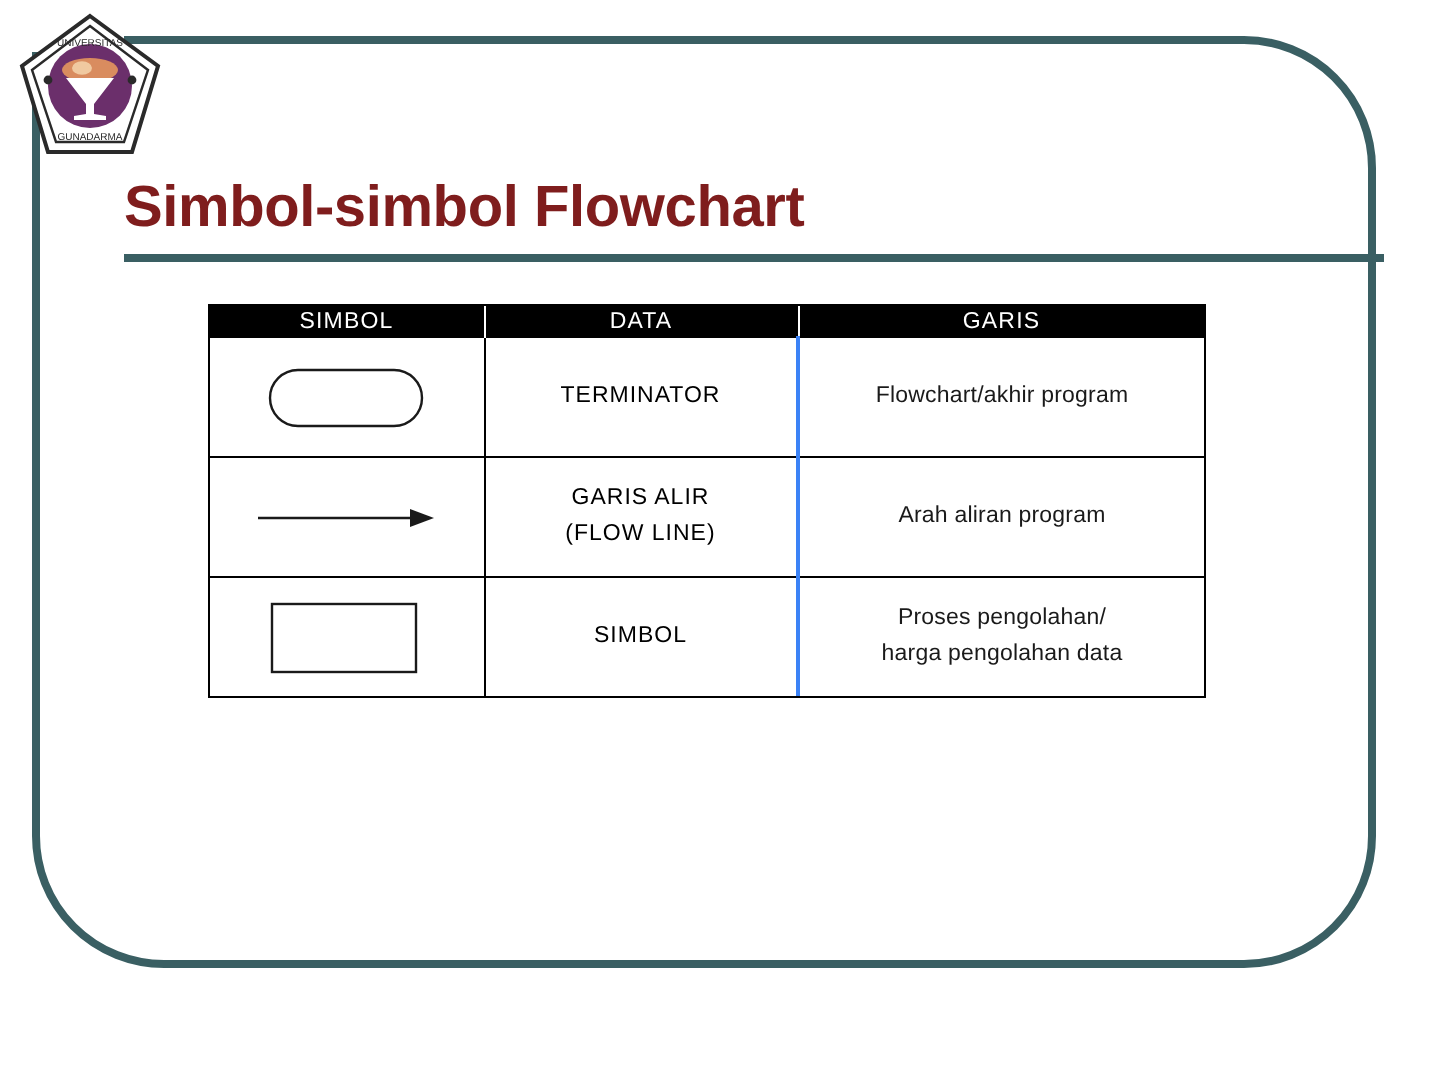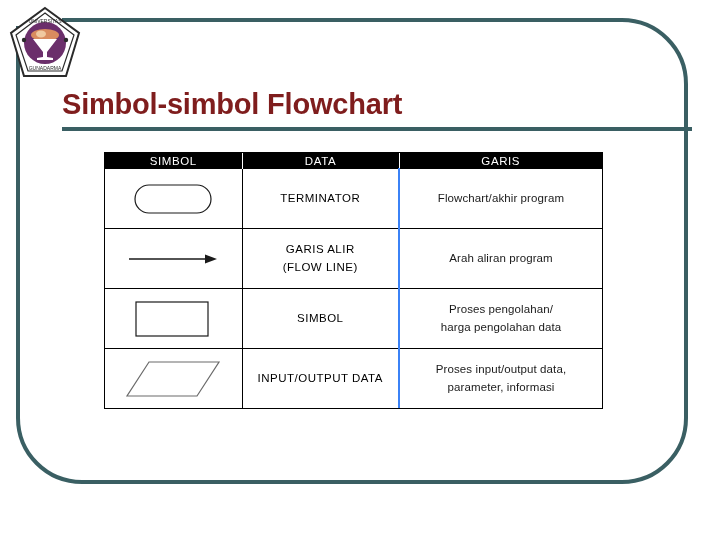--- a/index.html
+++ b/index.html
@@ -217,30 +217,18 @@
               <rect x="2" y="3" width="72" height="34" fill="#ffffff" stroke="#1a1a1a" stroke-width="1.2"></rect>
             </svg>
           </td>
           <td class="name-cell">SIMBOL</td>
           <td class="fun-cell">
             <div>Proses pengolahan/</div>
             <div>harga pengolahan data</div>
           </td>
         </tr>
 
-        <tr>
-          <td class="symbol-cell">
-            <svg width="100" height="42" viewBox="0 0 100 42" class="glyph">
-              <polygon points="26,4 96,4 74,38 4,38" fill="#ffffff" stroke="#6a6a6a" stroke-width="1.2"></polygon>
-            </svg>
-          </td>
-          <td class="name-cell">INPUT/OUTPUT DATA</td>
-          <td class="fun-cell">
-            <div>Proses input/output data,</div>
-            <div>parameter, informasi</div>
-          </td>
-        </tr>
 
       </tbody>
     </table>
   </div>
 
 </div>
 
 </body></html>

